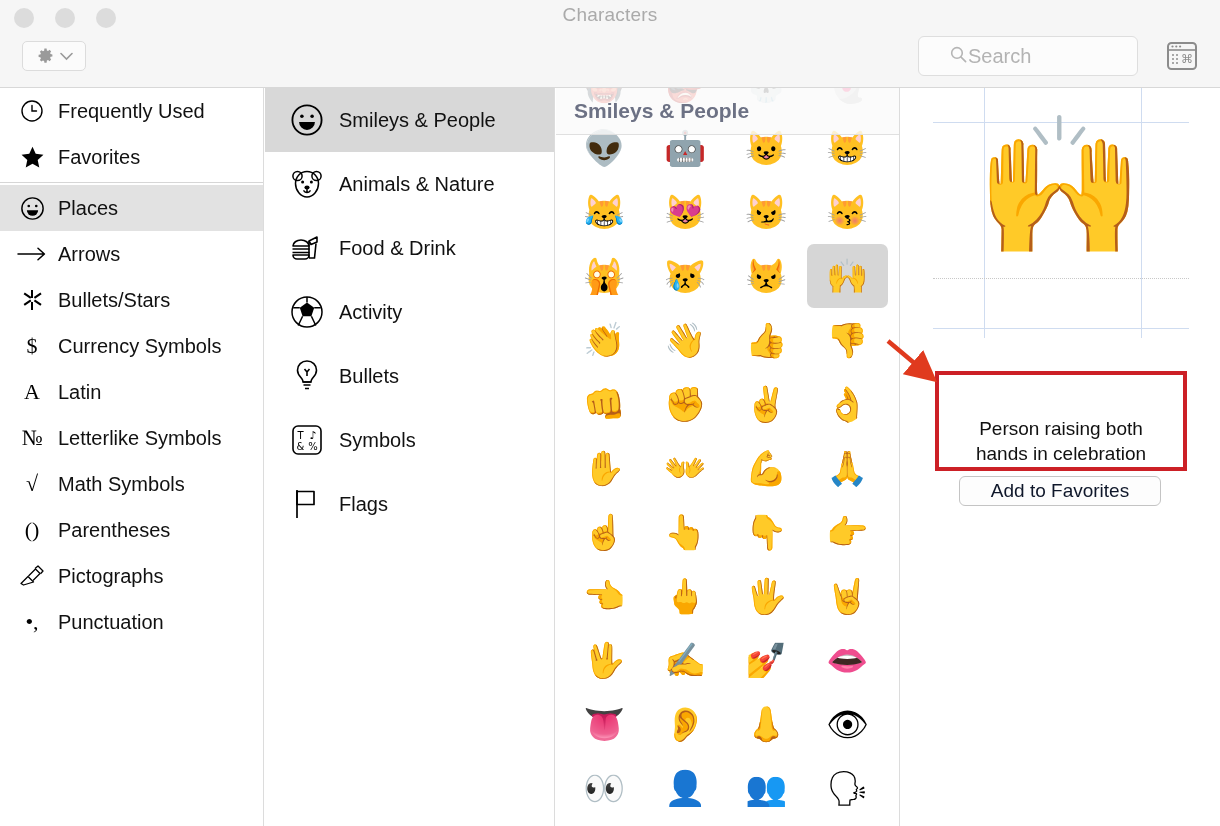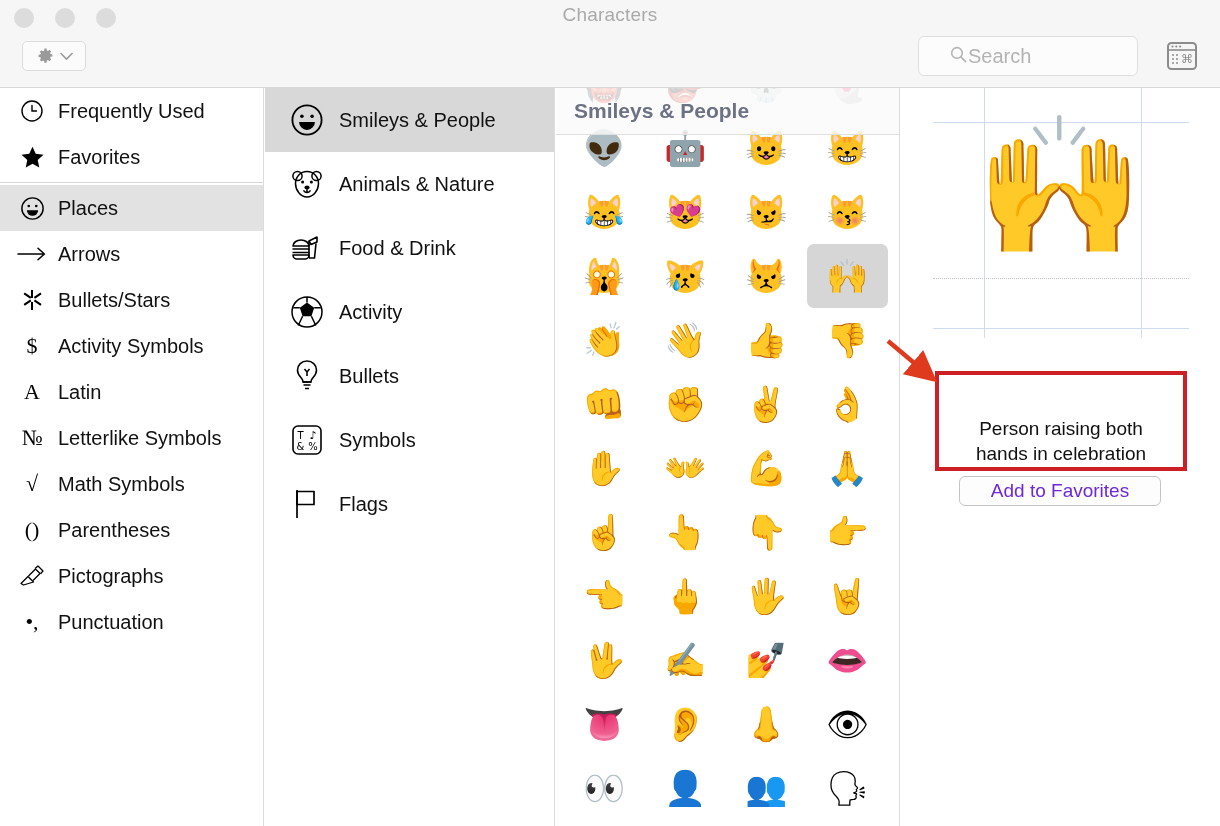--- a/index.html
+++ b/index.html
@@ -174,21 +174,21 @@
     align-items: center; justify-content: flex-end;
     text-align: center;
     font-size: 19px; color: #111; line-height: 1.35;
   }
   .fav-btn {
     position: absolute; left: 959px; top: 476px;
     width: 202px; height: 30px;
     border: 1px solid #c4c4c4; border-radius: 6px;
     background: #fdfdfd;
     display: flex; align-items: center; justify-content: center;
-    font-size: 19px; color: #6d28d9;
+    font-size: 19px; color: #0f172a;
   }
 
   
   .arrow-svg {
     position: absolute; left: 0; top: 0;
     width: 1220px; height: 826px;
     pointer-events: none;
   }
 </style>
 </head>
@@ -296,21 +296,21 @@
           <path d="M11 2h2v8h-2zM11 14h2v8h-2z"></path>
           <path d="M3.6 6.2l1.2-1.7 6.6 4.6-1.2 1.7zM13.8 13.2l1.2-1.7 6.6 4.6-1.2 1.7z"></path>
           <path d="M20.4 4.5l1.2 1.7-6.6 4.6-1.2-1.7zM10.2 11.5l1.2 1.7-6.6 4.6-1.2-1.7z"></path>
         </svg>
       </span>
       <span class="side-label">Bullets/Stars</span>
     </div>
 
     <div class="side-item">
       <span class="side-icon">$</span>
-      <span class="side-label">Activity Symbols</span>
+      <span class="side-label">Currency Symbols</span>
     </div>
 
     <div class="side-item">
       <span class="side-icon">A</span>
       <span class="side-label">Latin</span>
     </div>
 
     <div class="side-item">
       <span class="side-icon">№</span>
       <span class="side-label">Letterlike Symbols</span>

